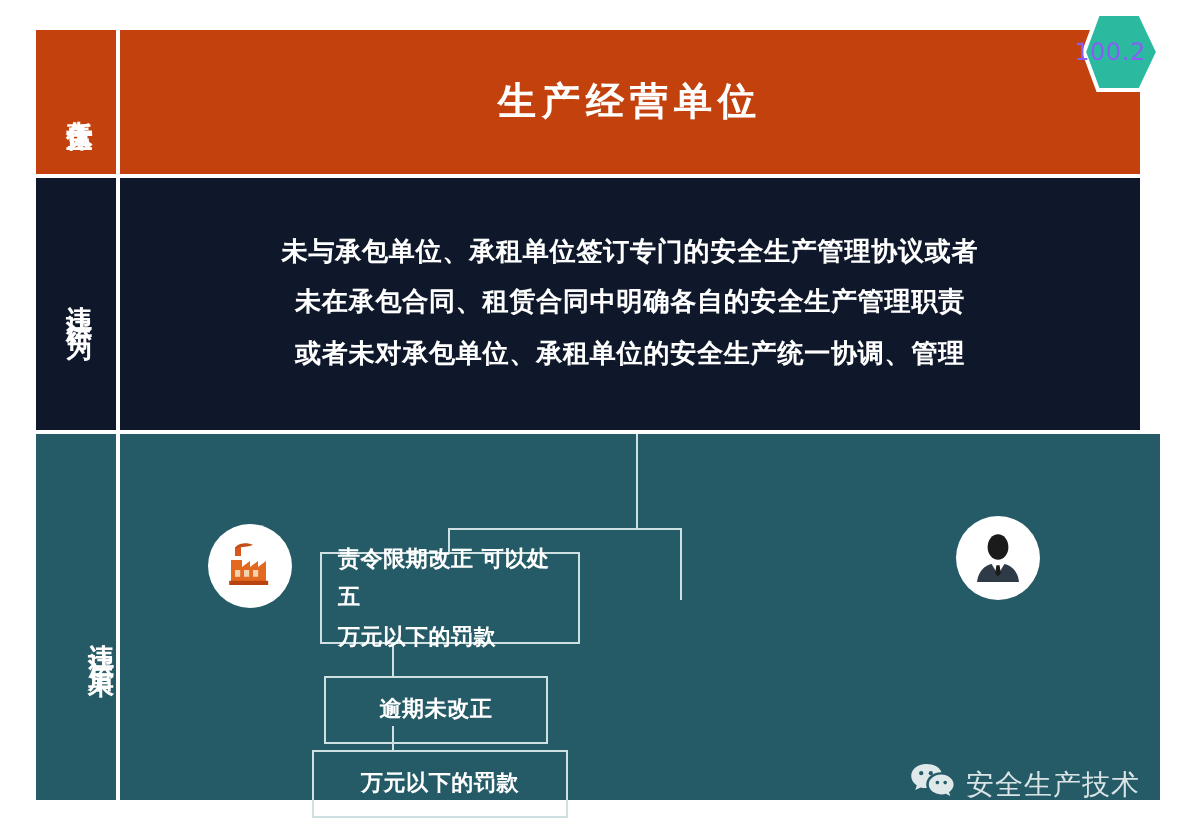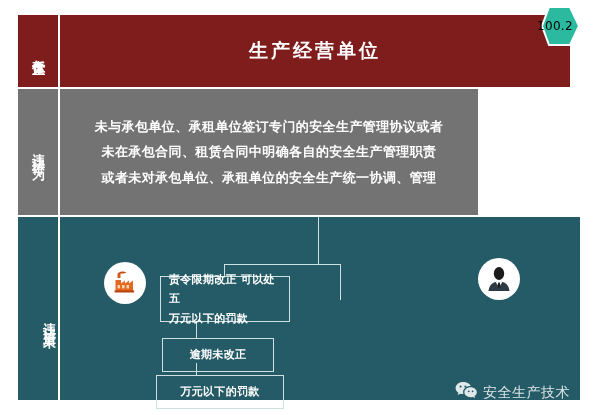--- a/index.html
+++ b/index.html
@@ -20,21 +20,21 @@
     background: #ffffff;
   }
 
   
   .band-subject {
     position: absolute;
     left: 18px;
     top: 15px;
     width: 552px;
     height: 72px;
-    background: #7f1d1d;
+    background: #c2410c;
   }
   .band-subject-label {
     position: absolute;
     left: 0px;
     top: 0px;
     width: 42px;
     height: 72px;
     border-right: 2px solid #ffffff;
     box-sizing: border-box;
     color: #ffffff;
@@ -73,33 +73,33 @@
   .hex-badge svg { display: block; }
   .hex-badge-text {
     position: absolute;
     left: 0;
     top: 0;
     width: 54px;
     height: 48px;
     display: flex;
     align-items: center;
     justify-content: center;
-    color: #000000;
+    color: #8b5cf6;
     font-size: 12px;
     letter-spacing: 0.3px;
   }
 
   
   .band-act {
     position: absolute;
     left: 18px;
     top: 89px;
-    width: 460px;
+    width: 552px;
     height: 126px;
-    background: #737373;
+    background: #0f172a;
   }
   .band-act-label {
     position: absolute;
     left: 0px;
     top: 0px;
     width: 42px;
     height: 126px;
     border-right: 2px solid #ffffff;
     box-sizing: border-box;
     color: #ffffff;

